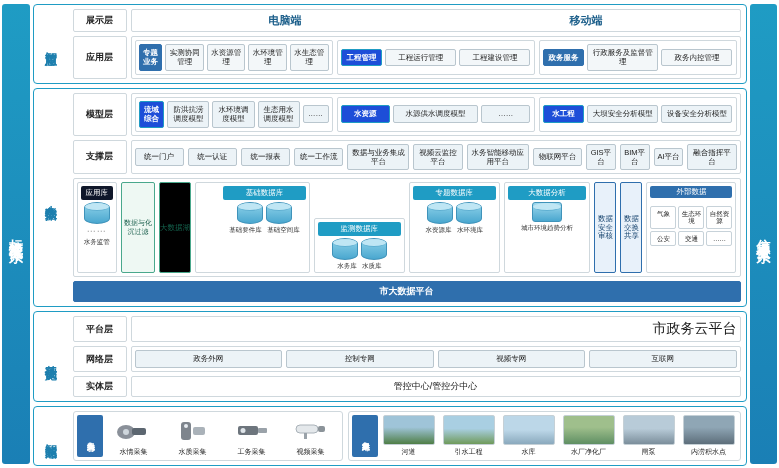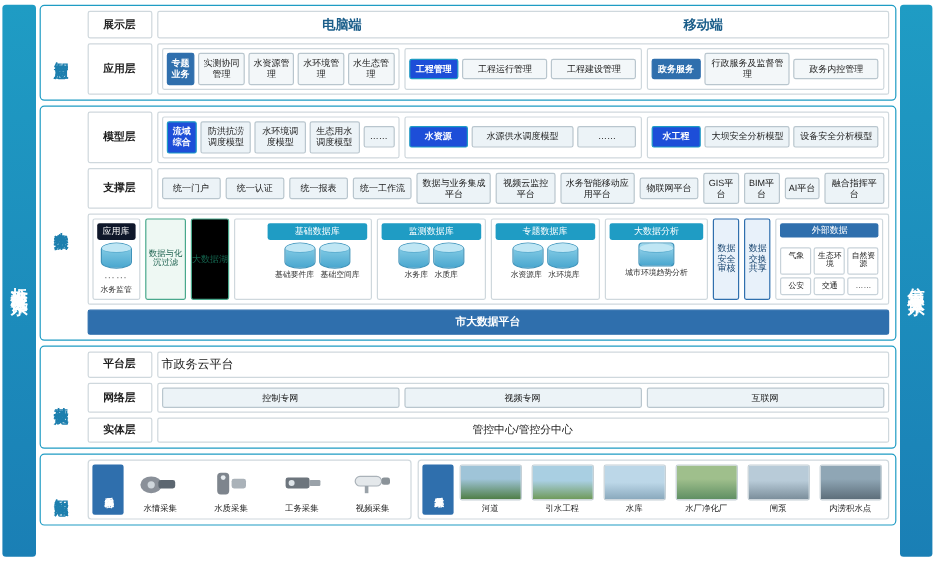--- a/index.html
+++ b/index.html
@@ -285,21 +285,21 @@
                 <div class="cyl"></div>
                 <div class="cyl"></div>
               </div>
               <div class="cylcap">
                 <span>基础要件库</span>
                 &nbsp;
                 <span>基础空间库</span>
               </div>
             </div>
 
-            <div class="bd-col" style="flex:1;">
+            <div class="bd-col" style="flex:1;margin-top:36px;">
               <div class="bd-head teal">监测数据库</div>
               <div class="cylrow">
                 <div class="cyl"></div>
                 <div class="cyl"></div>
               </div>
               <div class="cylcap">
                 <span>水务库</span>
                 &nbsp;
                 <span>水质库</span>
               </div>
@@ -349,27 +349,28 @@
 
     <div class="band">
       <div class="band-title">
         <span>基础设施</span>
       </div>
       <div class="band-body">
 
         <div class="row">
           <div class="row-label">平台层</div>
           <div class="row-box">
-            <div style="flex:1;text-align:left;font-size:10px;">市政务云平台</div>
+            <div style="flex:1;text-align:right;font-size:14px;">市政务云平台</div>
           </div>
         </div>
 
         <div class="row">
           <div class="row-label">网络层</div>
           <div class="row-box">
+            <div class="chip lite">政务外网</div>
             <div class="chip lite">控制专网</div>
             <div class="chip lite">视频专网</div>
             <div class="chip lite">互联网</div>
           </div>
         </div>
 
         <div class="row">
           <div class="row-label">实体层</div>
           <div class="row-box">
             <div style="flex:1;text-align:center;font-size:9px;">管控中心/管控分中心</div>

